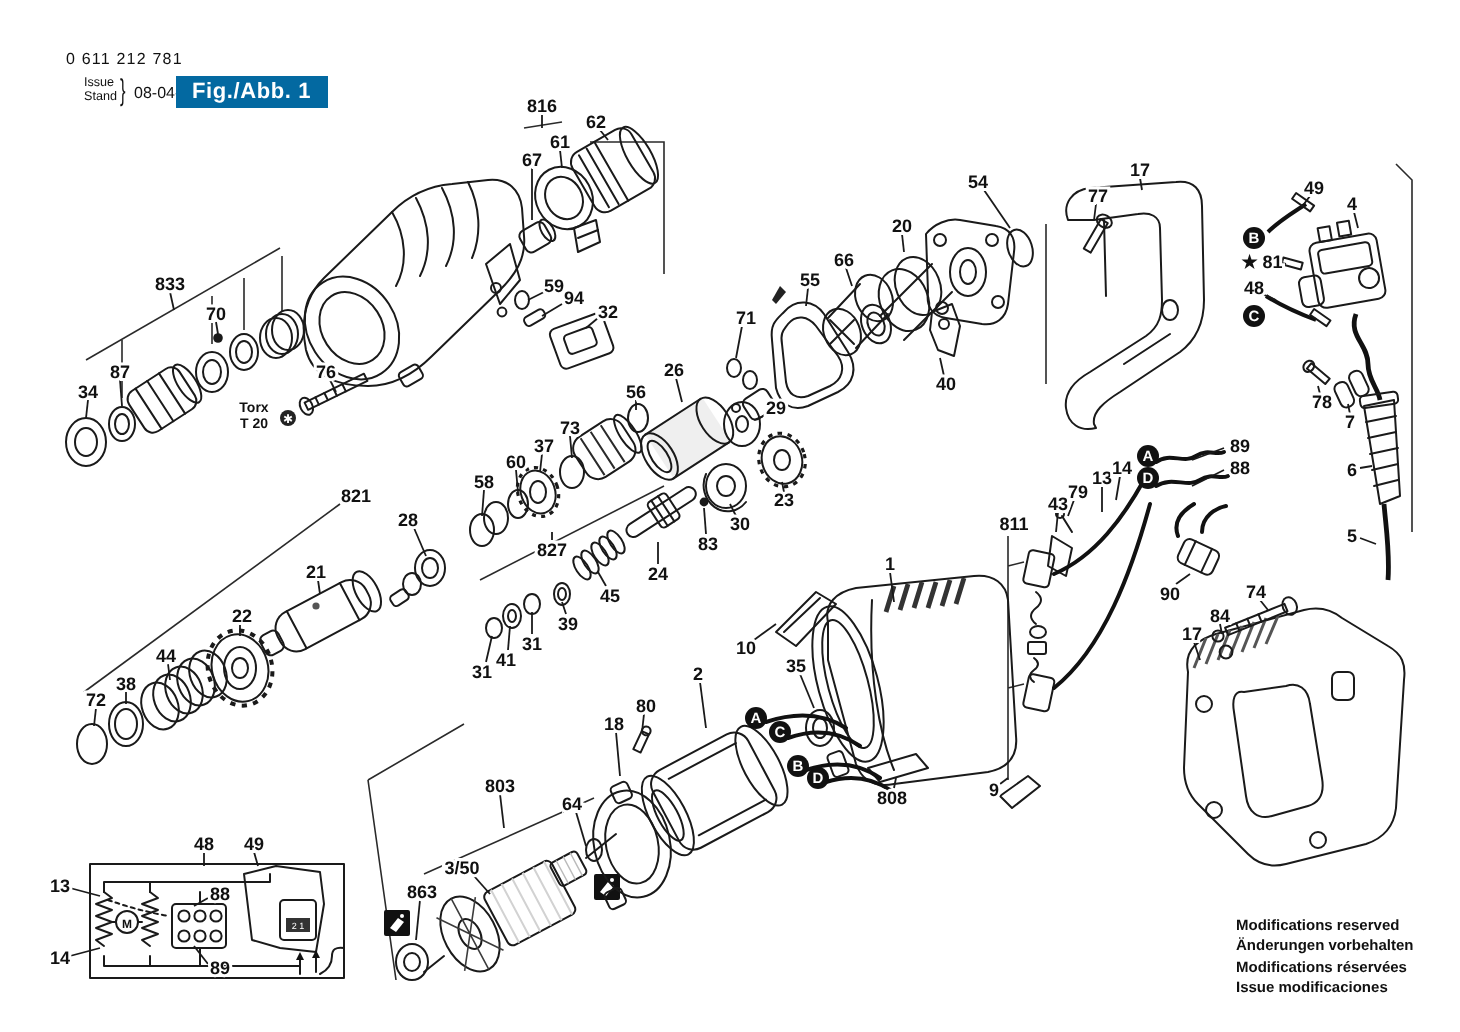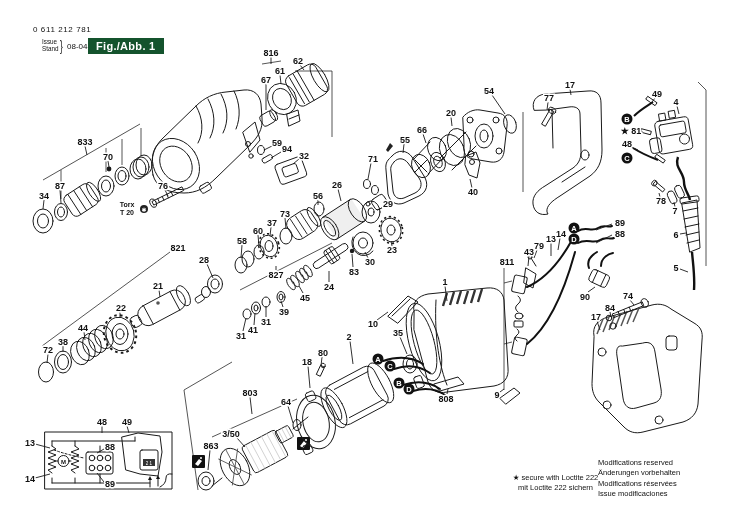--- a/index.html
+++ b/index.html
@@ -3,21 +3,21 @@
 <meta charset="utf-8">
 <style>
   html,body{margin:0;padding:0;background:#888;}
   .canvas{position:relative;width:730px;height:516px;background:#fff;overflow:hidden;
           font-family:"Liberation Sans","DejaVu Sans",sans-serif;color:#111;}
   .abs{position:absolute;}
   .pn{font-size:8px;letter-spacing:.6px;}
   .issue{font-size:6.3px;line-height:6.8px;}
   .brace{font-size:15px;transform:scaleX(.55);transform-origin:left center;font-weight:200;}
   .date{font-size:8px;}
-  .figbox{background:#14532d;color:#fff;font-size:11px;font-weight:bold;
+  .figbox{background:#0369a1;color:#fff;font-size:11px;font-weight:bold;
           padding:2px 8px 2px 8px;letter-spacing:.3px;}
   .torx{font-size:7px;font-weight:bold;line-height:7.6px;text-align:center;}
   .note{font-size:7.5px;line-height:9.6px;}
   .mods{font-size:7.5px;line-height:10.3px;}
   svg{position:absolute;left:0;top:0;}
   svg *{vector-effect:non-scaling-stroke;}
   .ln{stroke:#1a1a1a;stroke-width:1;fill:none;stroke-linecap:round;stroke-linejoin:round;}
   .thin{stroke:#2a2a2a;stroke-width:.8;fill:none;}
   .callout-text{font:bold 9px "Liberation Sans",sans-serif;fill:#111;
                 paint-order:stroke;stroke:#fff;stroke-width:3px;}
@@ -35,25 +35,21 @@
   </div>
   <div class="abs brace" style="left:60px;top:37px;">}</div>
   <div class="abs date" style="left:67px;top:42px;">08-04-17</div>
   <div class="abs figbox" style="left:88px;top:38px;">Fig./Abb. 1</div>
 
   <div class="abs torx" style="left:113px;top:201px;width:28px;">
     <div>Torx</div>
     <div>T 20</div>
   </div>
 
-  <div class="abs note" style="left:498px;top:473px;width:115px;text-align:center;">
-    <div>★ secure with Loctite 222</div>
-    <div>mit Loctite 222 sichern</div>
-  </div>
-  <div class="abs mods" style="left:598px;top:458px;">
+  <div class="abs mods" style="left:618px;top:458px;font-weight:bold;">
     <div>Modifications reserved</div>
     <div>Änderungen vorbehalten</div>
     <div>Modifications réservées</div>
     <div>Issue modificaciones</div>
   </div>
 
   <svg id="diagram" width="730" height="516" viewBox="0 0 730 516">
 
     <g class="thin">
       <path d="M43,180 L140,124"></path>

